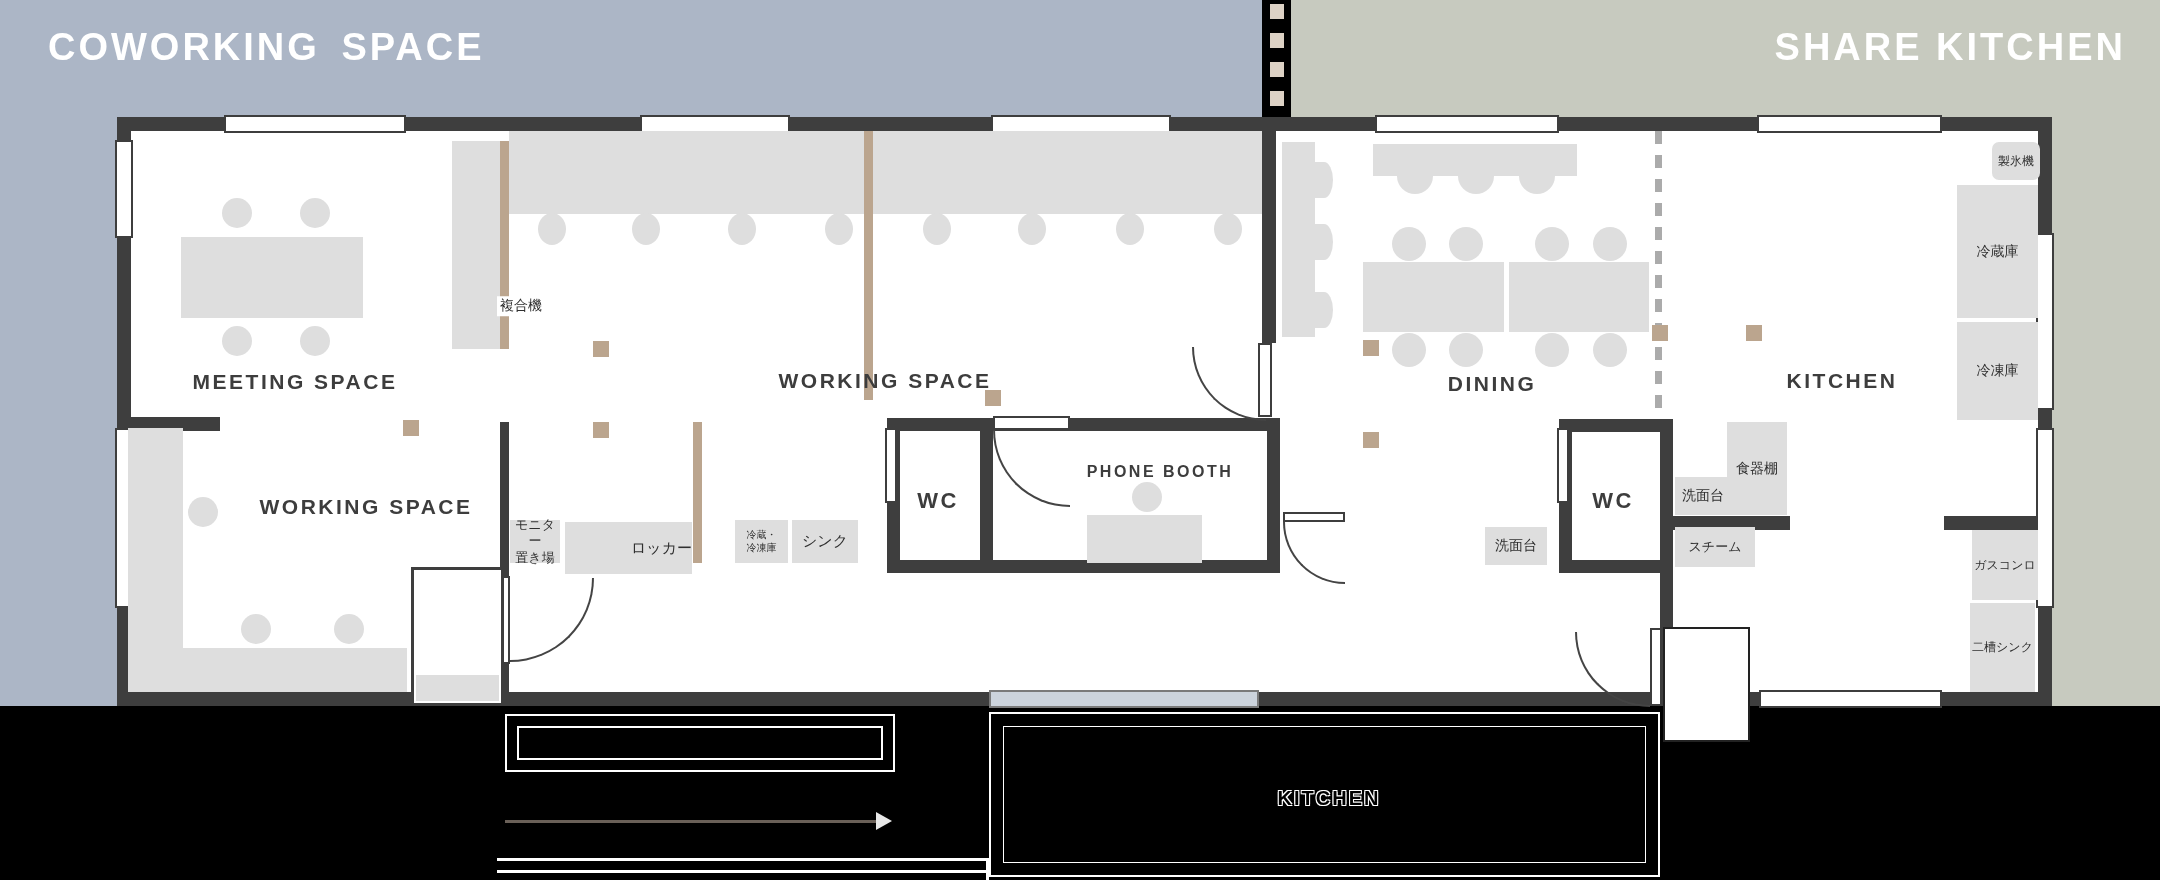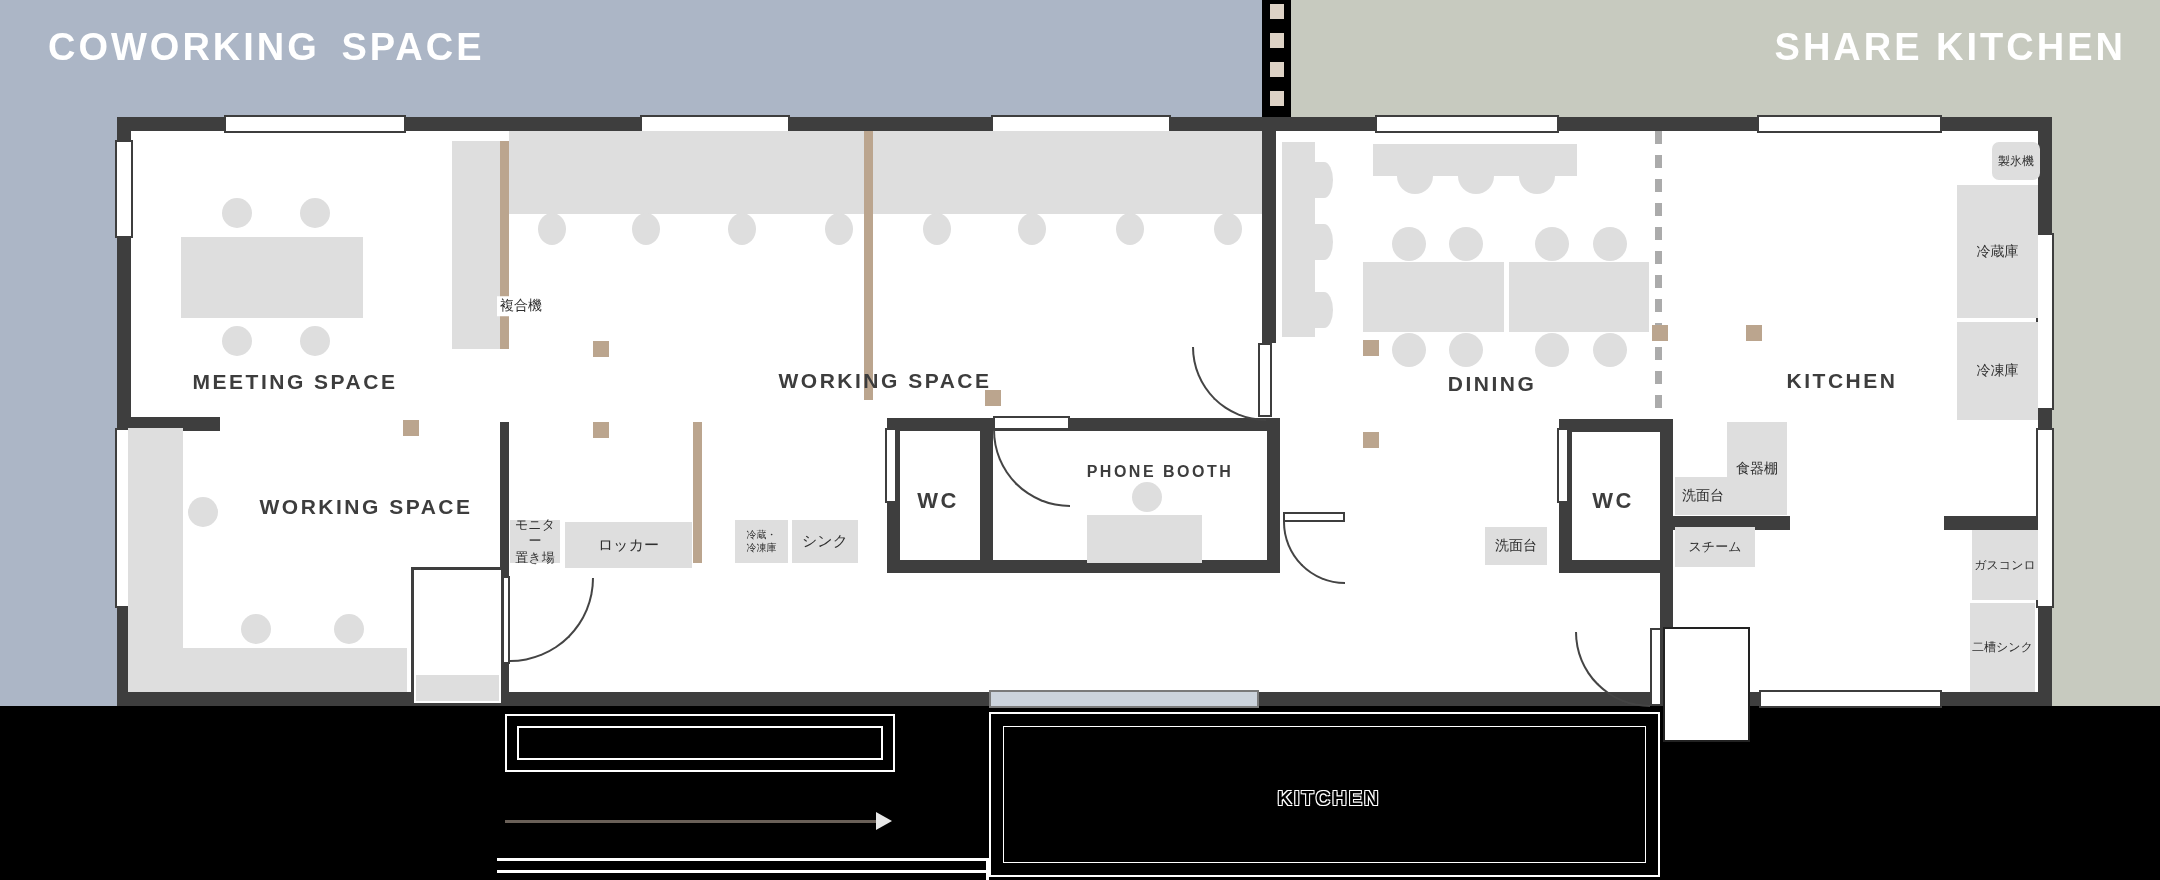--- a/index.html
+++ b/index.html
@@ -138,21 +138,21 @@
   <div class="abs f" style="left:128px;top:428px;width:55px;height:264px;"></div>
   <div class="abs f" style="left:128px;top:648px;width:279px;height:44px;"></div>
   <div class="abs chair" style="left:188px;top:497px;width:30px;height:30px;"></div>
   <div class="abs chair" style="left:241px;top:614px;width:30px;height:30px;"></div>
   <div class="abs chair" style="left:334px;top:614px;width:30px;height:30px;"></div>
 
   <div class="abs box" style="left:510px;top:520px;width:50px;height:43px;">
       <span class="jl" style="font-size:13px;">モニター
 置き場</span>
     </div>
-  <div class="abs box" style="left:565px;top:522px;width:127px;height:46px;">
+  <div class="abs box" style="left:565px;top:522px;width:127px;height:52px;justify-content:flex-end;">
       <span class="jl">ロッカー</span>
     </div>
   <div class="abs tan" style="left:693px;top:422px;width:9px;height:141px;"></div>
   <div class="abs box" style="left:735px;top:520px;width:53px;height:43px;">
       <span class="jl" style="font-size:10px;">冷蔵・
 冷凍庫</span>
     </div>
   <div class="abs box" style="left:792px;top:520px;width:66px;height:43px;">
       <span class="jl">シンク</span>
     </div>

